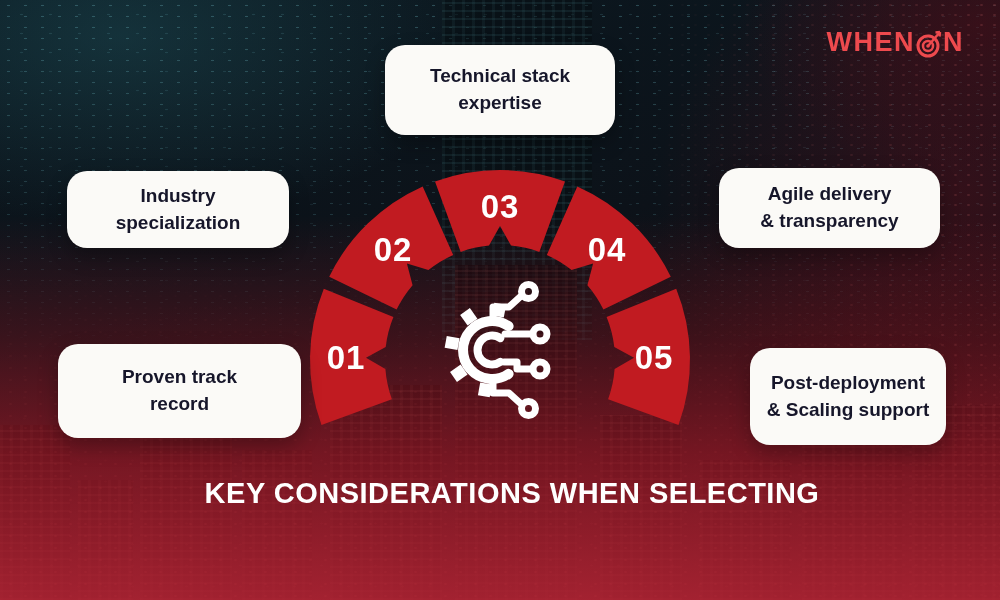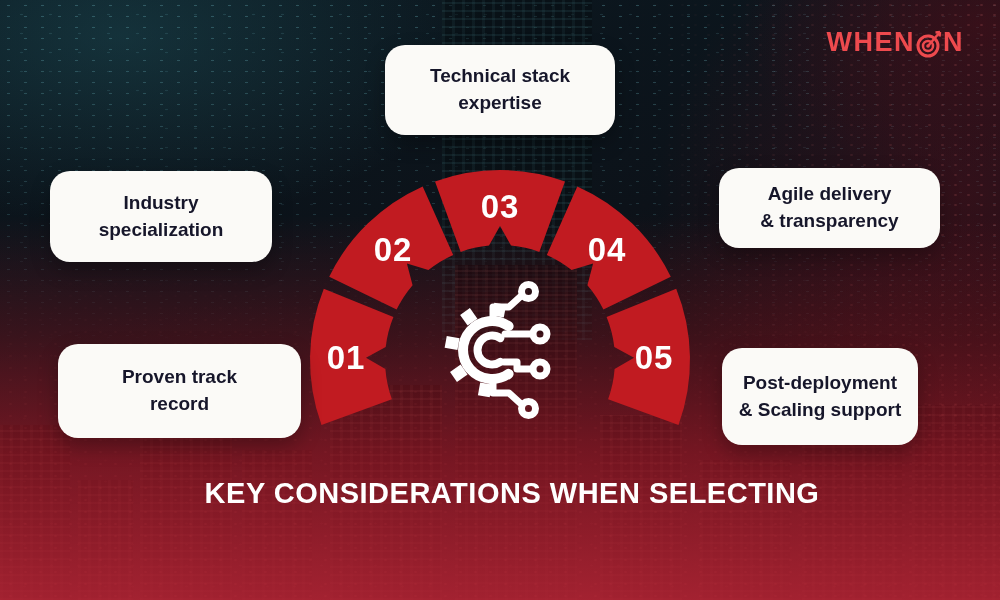--- a/index.html
+++ b/index.html
@@ -60,24 +60,24 @@
   }
   .gauge-svg{position:absolute;inset:0;z-index:5;}
   .card{
     position:absolute;z-index:6;background:#fbfaf7;border-radius:20px;
     display:flex;align-items:center;justify-content:center;text-align:center;
     font-weight:bold;font-size:19px;color:#16162a;line-height:1.42;
     padding:24px 14px;box-sizing:border-box;white-space:pre-line;
     box-shadow:0 8px 20px rgba(0,0,0,.28);
   }
   .card-top{left:385px;top:45px;width:230px;height:90px}
-  .card-left-1{left:50px;top:171px;width:222px;height:91px}
+  .card-left-1{left:67px;top:171px;width:222px;height:77px}
   .card-left-2{left:58px;top:344px;width:243px;height:94px}
   .card-right-1{left:719px;top:168px;width:221px;height:80px}
-  .card-right-2{left:722px;top:348px;width:196px;height:97px}
+  .card-right-2{left:750px;top:348px;width:196px;height:97px}
   .title{
     position:absolute;left:0;right:0;top:473px;z-index:6;text-align:center;
     color:#fff;font-size:29px;font-weight:800;letter-spacing:.5px;line-height:41px;padding-left:24px;
   }
   .logo{
     position:absolute;top:27px;right:36px;z-index:6;display:flex;align-items:center;
     color:#ee4a4e;font-size:27px;font-weight:800;letter-spacing:1.5px;
   }
   .logo svg{overflow:visible;margin:0 1px;}
 </style>

